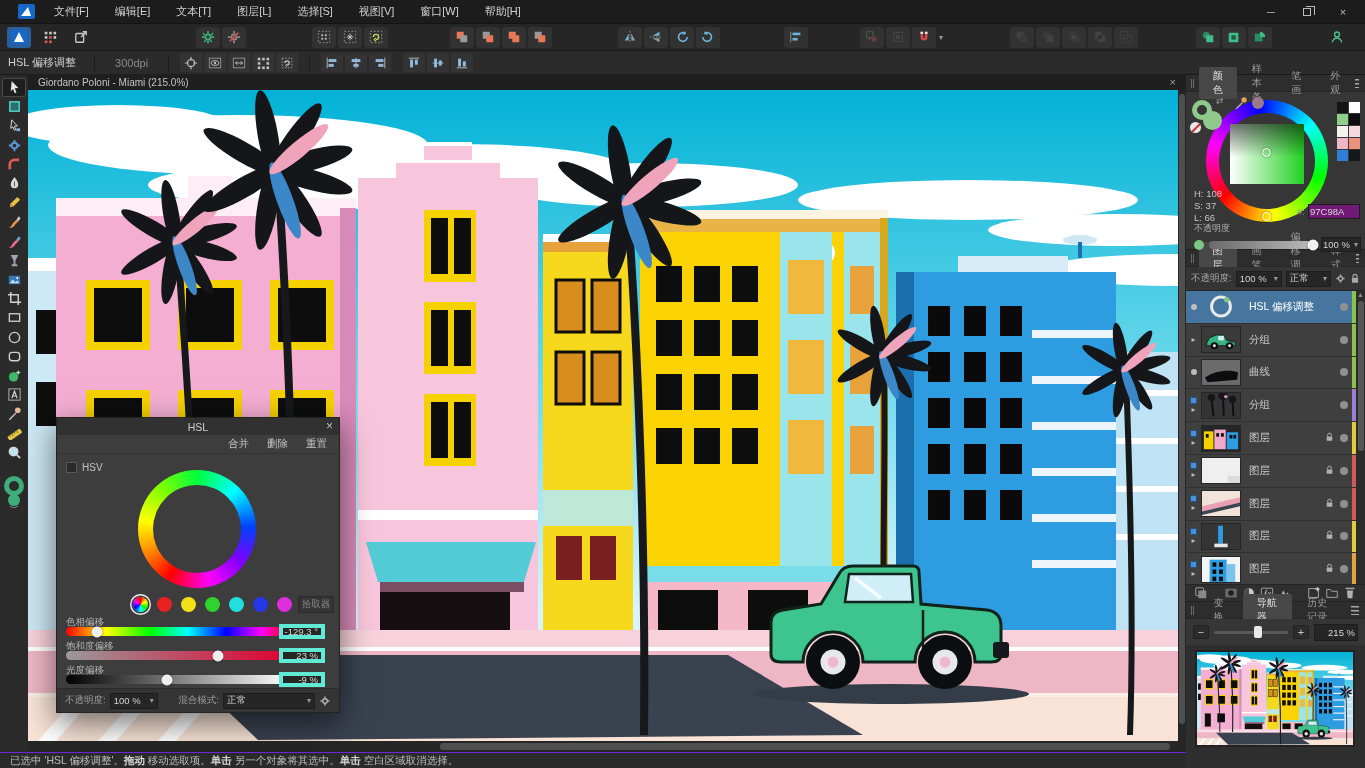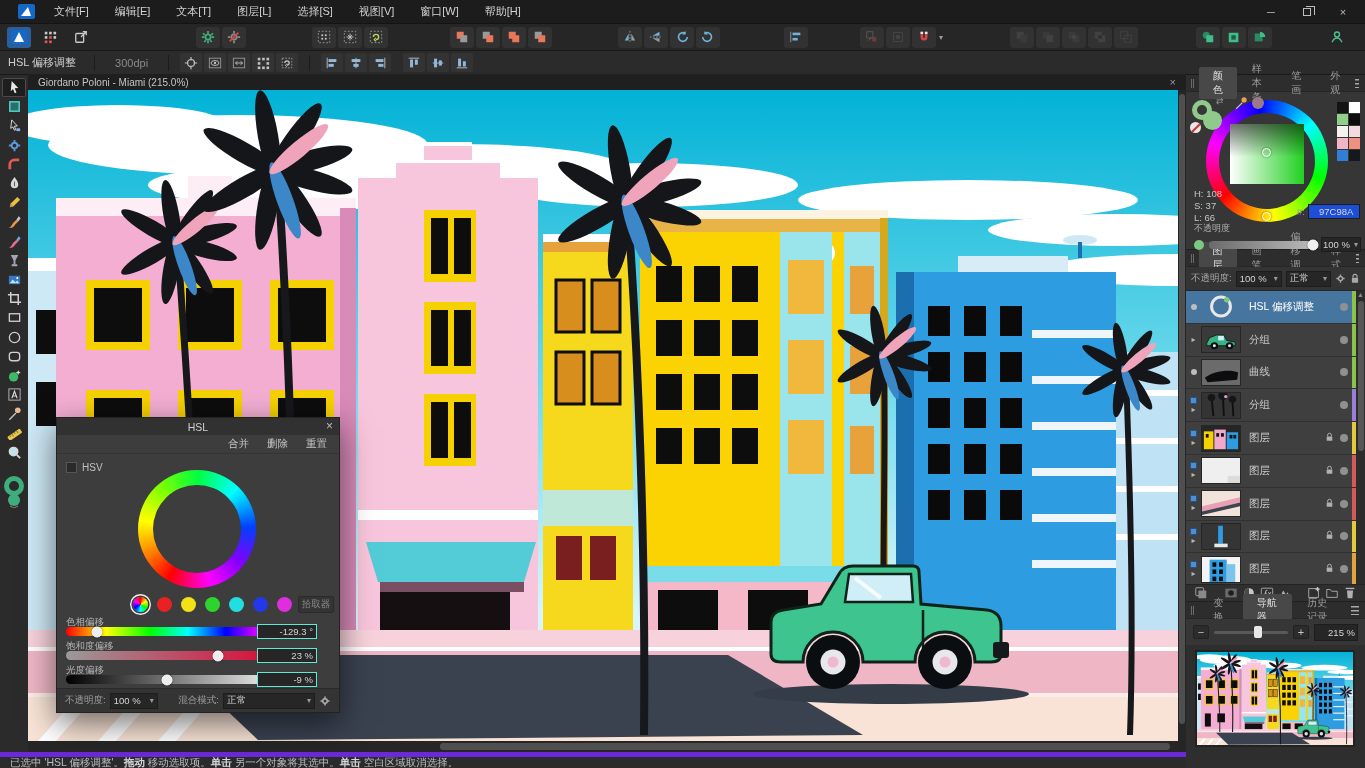--- a/index.html
+++ b/index.html
@@ -40,21 +40,21 @@
   .tabbar { height:16px; background:#1f1f1f; display:flex; align-items:center; padding:0 10px; color:#c4c4c4; font-size:10px; }
   .tab-close { margin-left:auto; color:#9a9a9a; font-size:11px; }
   #canvas { position:absolute; left:0; top:16px; width:1150px; height:651px; }
   #canvas svg { display:block; width:100%; height:100%; }
   .vscroll { position:absolute; right:0; top:16px; width:8px; height:651px; background:#262626; }
   .vscroll .thumb { position:absolute; left:1px; top:4px; width:6px; height:630px; background:#4f4f4f; border-radius:3px; }
   .hscroll { position:absolute; left:0; bottom:0; width:1150px; height:11px; background:#262626; }
   .hscroll .thumb { position:absolute; top:2px; left:412px; width:730px; height:7px; background:#4f4f4f; border-radius:3px; }
 
   
-  #statusbar { position:absolute; left:0; top:752px; width:1186px; height:16px; background:#2b2b2b; border-top:5px solid #6d28d9; display:flex; align-items:center; padding-left:10px; color:#bdbdbd; font-size:10.5px; white-space:pre; }
+  #statusbar { position:absolute; left:0; top:752px; width:1186px; height:16px; background:#2b2b2b; border-top:1px solid #6d28d9; display:flex; align-items:center; padding-left:10px; color:#bdbdbd; font-size:10.5px; white-space:pre; }
   #statusbar .b { font-weight:bold; color:#d8d8d8; }
 
   
   #rightcol { position:absolute; left:1186px; top:74px; width:179px; height:694px; background:#363636; border-top:1px solid #191919; }
   .panel-tabs { height:17px; display:flex; align-items:center; background:#2d2d2d; padding:0 3px; gap:1px; font-size:10px; color:#9c9c9c; border-bottom:1px solid #262626; }
   .grip { width:4px; height:9px; border-left:1px solid #6a6a6a; border-right:1px solid #6a6a6a; margin:0 4px 0 2px; }
   .panel-tab { padding:2px 14px; border-radius:2px; }
   .panel-tab.active { background:#484848; color:#e0e0e0; }
   .hamb { margin-left:auto; width:11px; height:9px; background:linear-gradient(#a8a8a8 0 0) 0 0/11px 1.5px no-repeat, linear-gradient(#a8a8a8 0 0) 0 4px/11px 1.5px no-repeat, linear-gradient(#a8a8a8 0 0) 0 8px/11px 1.5px no-repeat; margin-right:3px; }
 
@@ -71,21 +71,21 @@
   .fs-fill { position:absolute; left:11px; top:11px; width:19px; height:19px; border-radius:50%; background:#8fca8c; }
   .fs-none { position:absolute; left:-2px; top:22px; width:11px; height:11px; border-radius:50%; background:#e8e8e8; overflow:hidden; }
   .fs-none:after { content:""; position:absolute; left:4.5px; top:-2px; width:2px; height:16px; background:#d03030; transform:rotate(45deg); }
   .fs-swap { position:absolute; left:24px; top:-4px; color:#9a9a9a; font-size:9px; }
   .cp-pick { position:absolute; left:48px; top:4px; z-index:4; display:flex; gap:4px; align-items:center; }
   .cp-last { width:12px; height:12px; border-radius:50%; background:#9a7a86; }
   .recents { position:absolute; right:4px; top:10px; width:24px; display:grid; grid-template-columns:11px 11px; gap:1px; z-index:4; }
   .recents div { width:11px; height:11px; }
   .hslvals { position:absolute; left:8px; top:96px; color:#c4c4c4; font-size:9.5px; line-height:12px; z-index:4; }
   .hexrow { position:absolute; right:5px; top:112px; display:flex; align-items:center; gap:3px; z-index:4; font-size:9.5px; color:#9a9a9a; }
-  .hexbox { width:52px; height:15px; background:#1d4ed8; border:1px solid #1d1d1d; color:#d8d8d8; display:flex; align-items:center; padding-left:10px; font-size:9.5px; }
+  .hexbox { width:52px; height:15px; background:#701a75; border:1px solid #1d1d1d; color:#d8d8d8; display:flex; align-items:center; padding-left:1px; font-size:9.5px; }
   .cp-oprow { position:absolute; left:8px; top:130px; right:4px; z-index:4; }
   .cp-oplabel { font-size:9px; color:#b0b0b0; }
   .cp-slider { display:flex; align-items:center; gap:5px; margin-top:2px; }
   .cp-dot { width:10px; height:10px; border-radius:50%; background:#7cc883; }
   .cp-track { position:relative; flex:1; height:8px; border-radius:4px; background:linear-gradient(to right,#6a6a6a,#bdbdbd); }
   .knob { position:absolute; top:50%; width:11px; height:11px; border-radius:50%; background:#eee; border:1.5px solid #fff; transform:translate(-50%,-50%); box-shadow:0 0 2px rgba(0,0,0,.5); }
   .valbox { width:40px; height:15px; background:#262626; border:1px solid #1d1d1d; color:#d4d4d4; display:flex; align-items:center; justify-content:flex-end; padding-right:2px; font-size:9.5px; gap:2px; }
 
   
   #layersPanel { height:352px; display:flex; flex-direction:column; border-top:1px solid #202020; }
@@ -130,21 +130,21 @@
   .dlg-wheel { position:absolute; left:81px; top:52px; width:118px; height:118px; border-radius:50%;
     background:conic-gradient(from 210deg, #ff0000,#ff8000 9%,#ffff00 19%,#80ff00 30%,#00ff40 42%,#00ffff 54%,#0040ff 66%,#8000ff 77%,#ff00ff 88%,#ff0000); }
   .dlg-wheel:after { content:""; position:absolute; left:15px; top:15px; right:15px; bottom:15px; border-radius:50%; background:#3d3d3d; }
   .dlg-swatches { position:absolute; left:76px; top:179px; display:flex; gap:9px; align-items:center; }
   .dsw { width:15px; height:15px; border-radius:50%; }
   .dsw.selring { box-shadow:0 0 0 1.6px #3d3d3d, 0 0 0 3px #f0f0f0; }
   .dsw.wheelsw { background:conic-gradient(#ff0000,#ffff00,#00ff00,#00ffff,#0000ff,#ff00ff,#ff0000); }
   .dlg-picker { position:absolute; right:5px; top:178px; width:36px; height:17px; background:#343434; border:1px solid #2a2a2a; color:#8a8a8a; font-size:9.5px; display:flex; align-items:center; justify-content:center; border-radius:2px; }
   .sl-label { position:absolute; left:9px; font-size:9.5px; color:#b4b4b4; }
   .sl-track { position:absolute; left:9px; width:222px; height:9px; border-radius:5px; }
-  .sl-val { position:absolute; right:22px; width:60px; height:15px; background:#262626; border:1px solid #5eead4; color:#d4d4d4; font-size:9.5px; display:flex; align-items:center; justify-content:flex-end; padding-right:3px; }
+  .sl-val { position:absolute; right:14px; width:46px; height:15px; background:#262626; border:4px solid #5eead4; color:#d4d4d4; font-size:9.5px; display:flex; align-items:center; justify-content:flex-end; padding-right:3px; }
   .hue-g { background:linear-gradient(to right,#ff0000,#ffff00 18%,#00ff00 38%,#00ffff 55%,#0000ff 72%,#ff00ff 88%,#ff0000); }
   .sat-g { background:linear-gradient(to right,#9a9a9a,#e00030); }
   .lum-g { background:linear-gradient(to right,#000000,#ffffff); }
   .dlg-bottom { position:absolute; left:0; right:0; bottom:0; height:24px; background:#343434; border-top:1px solid #2a2a2a; display:flex; align-items:center; padding:0 8px; gap:4px; font-size:9.5px; color:#9e9e9e; }
 </style>
 </head>
 <body>
 
 <svg width="0" height="0" style="position:absolute">
   <defs>

